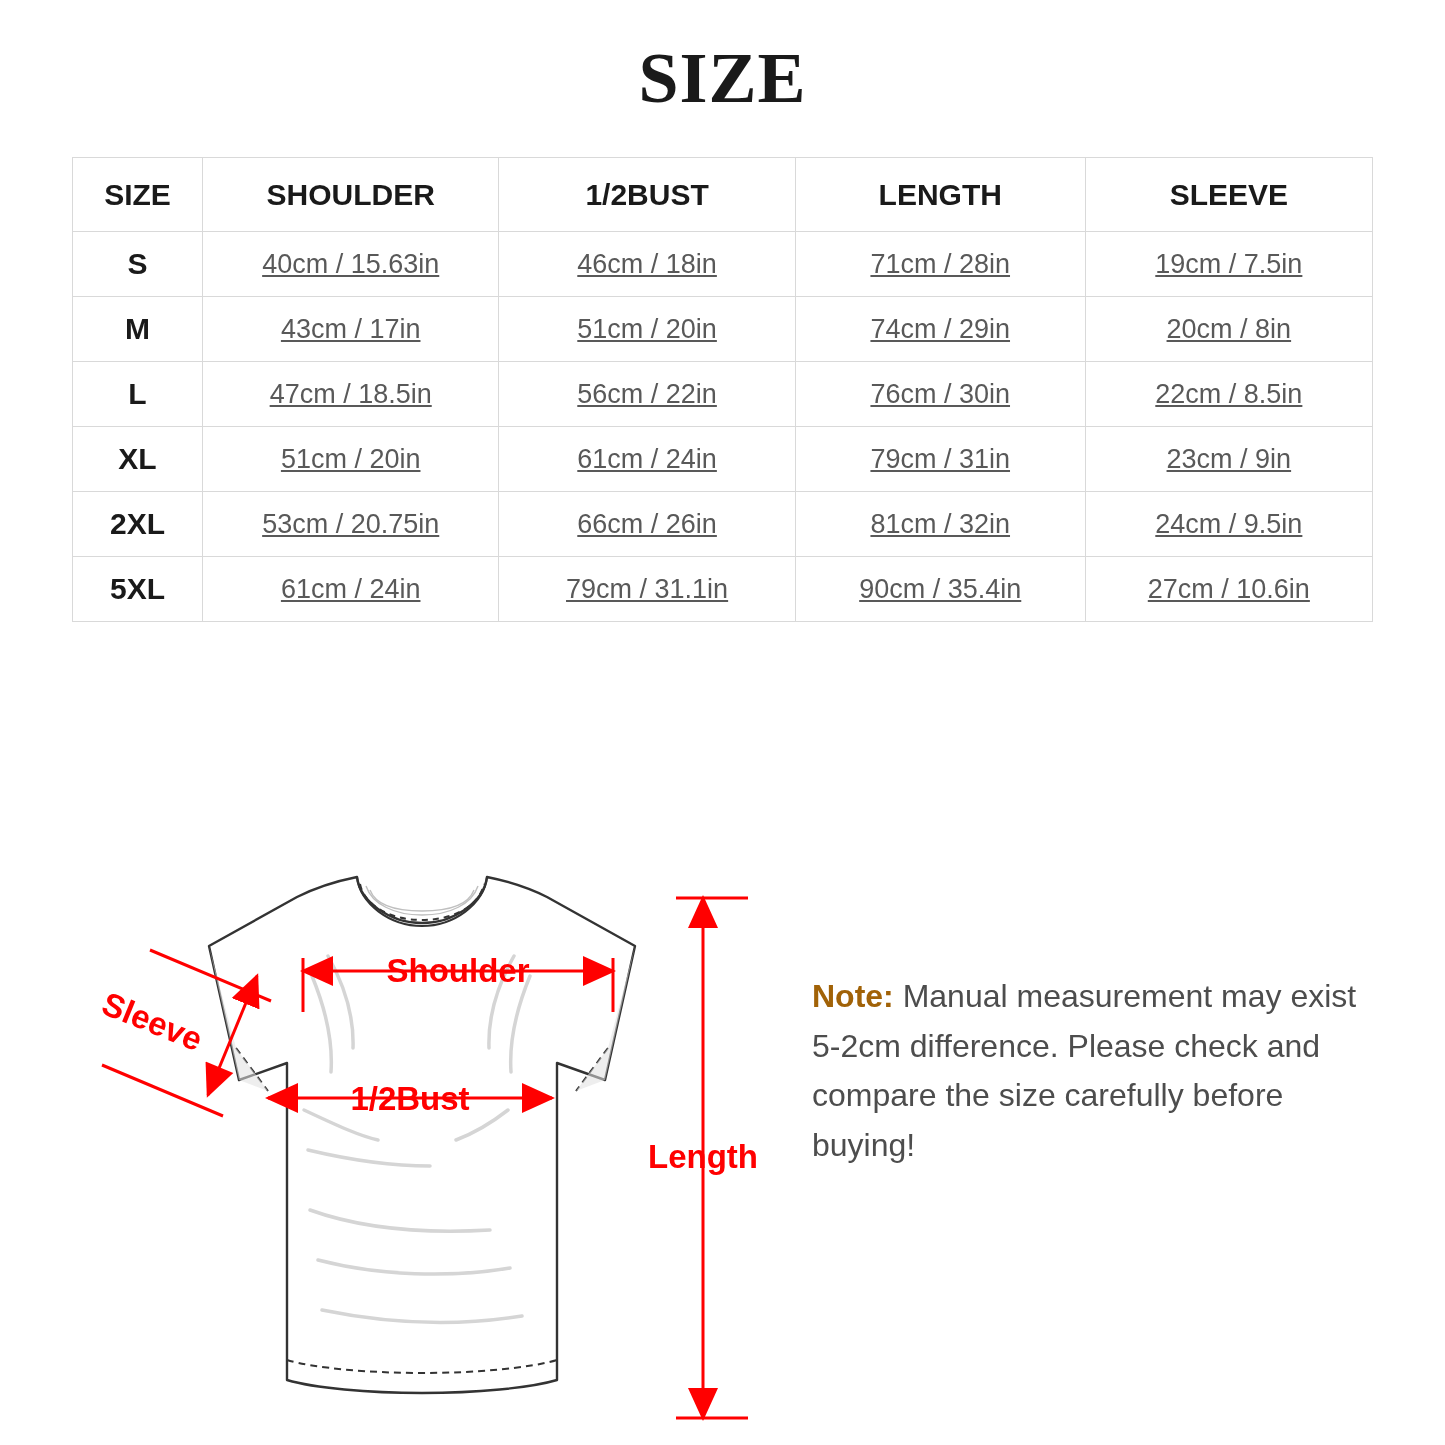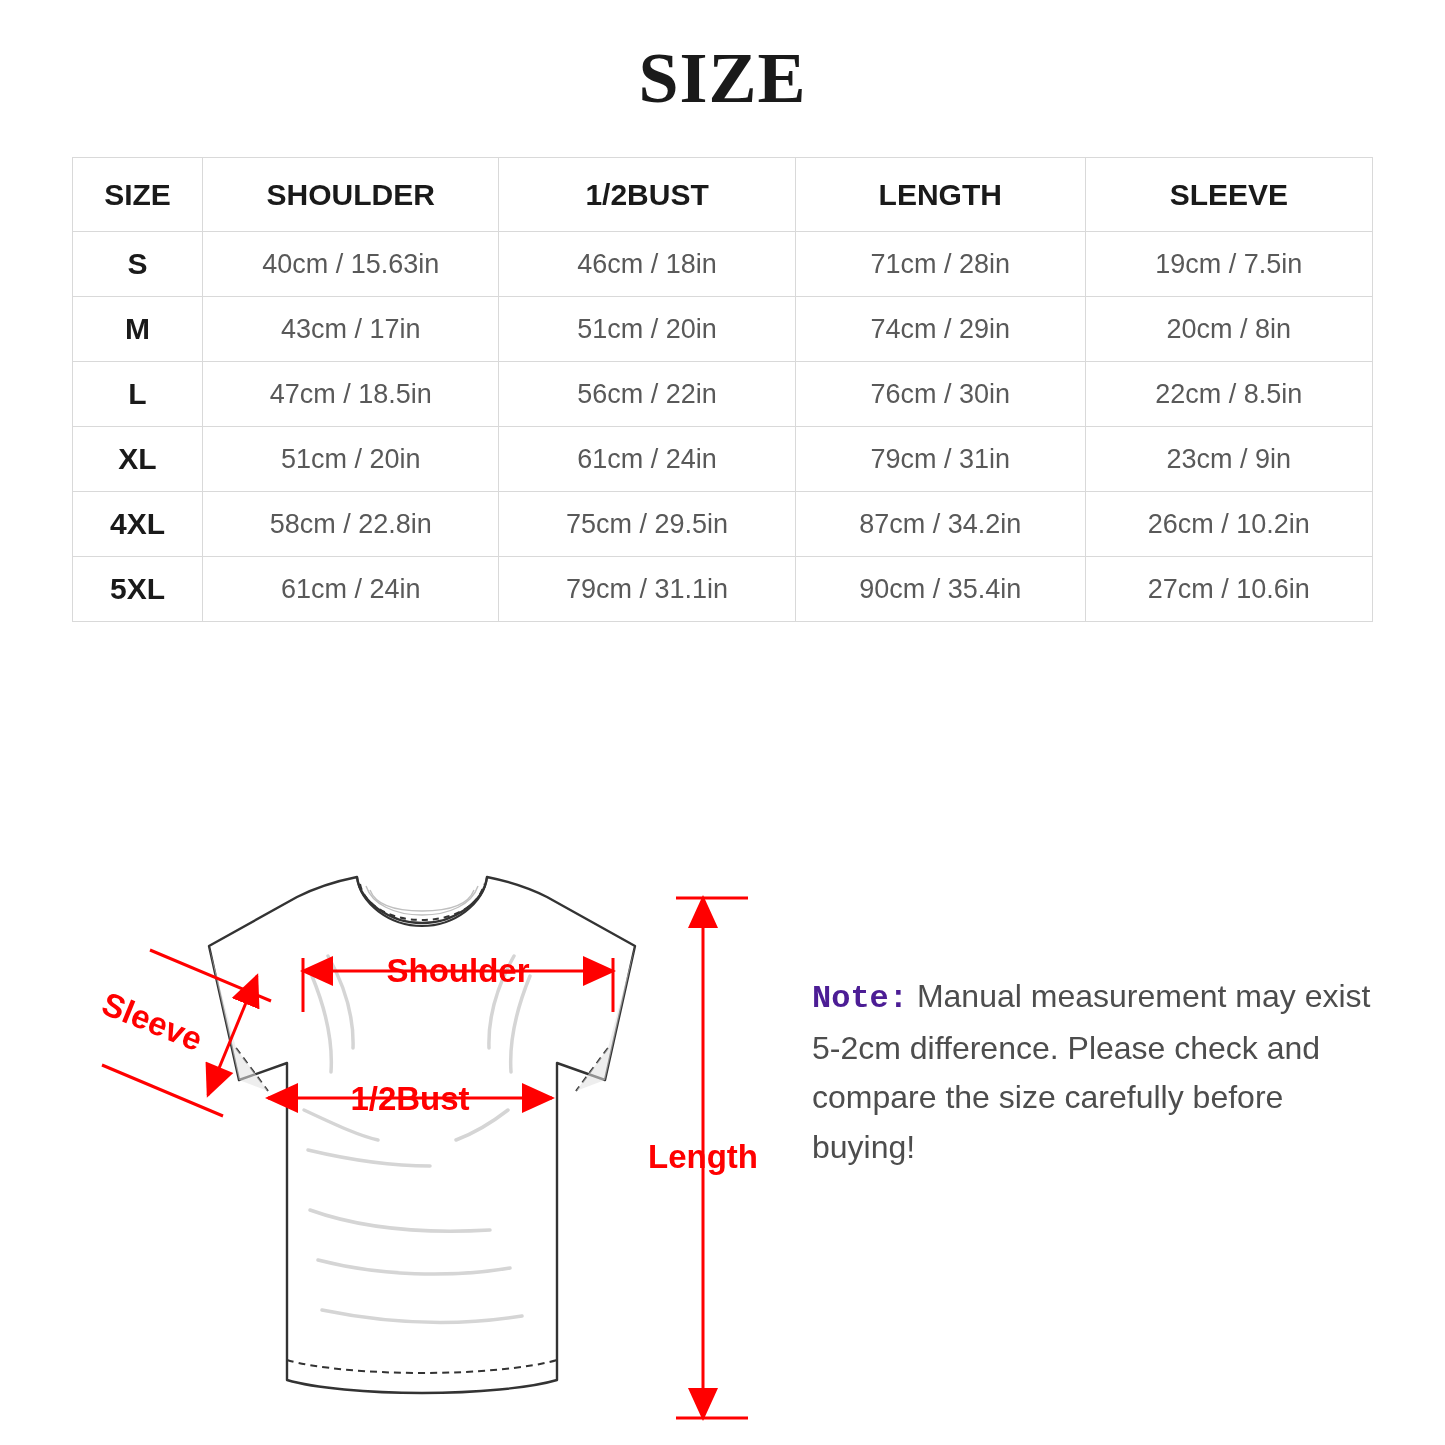--- a/index.html
+++ b/index.html
@@ -56,20 +56,21 @@
   }
   table.size-table td.size-cell {
     font-size: 30px;
     font-weight: 700;
     color: #1a1a1a;
   }
   table.size-table td.val-cell {
     font-size: 27px;
     font-weight: 400;
     color: #595959;
+    text-decoration: underline;
   }
   col.c-size  { width: 10.0%; }
   col.c-sh    { width: 22.8%; }
   col.c-bust  { width: 22.8%; }
   col.c-len   { width: 22.3%; }
   col.c-slv   { width: 22.1%; }
 
   
   .lower {
     position: absolute;
@@ -88,23 +89,22 @@
   .note {
     position: absolute;
     left: 812px;
     top: 212px;
     width: 570px;
     font-size: 32px;
     line-height: 1.55;
     color: #4d4d4d;
   }
   .note b {
-    color: #4c1d95;
-    font-weight: 700;
-    font-family: Liberation Mono, monospace;
+    color: #a16207;
+    font-weight: 700;
   }
   svg { display: block; }
 </style>
 </head>
 <body>
 
 <h1 class="title">SIZE</h1>
 
 <div class="table-wrap">
   <table class="size-table">
@@ -147,25 +147,25 @@
         <td class="val-cell">22cm / 8.5in</td>
       </tr>
       <tr>
         <td class="size-cell">XL</td>
         <td class="val-cell">51cm / 20in</td>
         <td class="val-cell">61cm / 24in</td>
         <td class="val-cell">79cm / 31in</td>
         <td class="val-cell">23cm / 9in</td>
       </tr>
       <tr>
-        <td class="size-cell">4XL</td>
-        <td class="val-cell">58cm / 22.8in</td>
-        <td class="val-cell">75cm / 29.5in</td>
-        <td class="val-cell">87cm / 34.2in</td>
-        <td class="val-cell">26cm / 10.2in</td>
+        <td class="size-cell">2XL</td>
+        <td class="val-cell">53cm / 20.75in</td>
+        <td class="val-cell">66cm / 26in</td>
+        <td class="val-cell">81cm / 32in</td>
+        <td class="val-cell">24cm / 9.5in</td>
       </tr>
       <tr>
         <td class="size-cell">5XL</td>
         <td class="val-cell">61cm / 24in</td>
         <td class="val-cell">79cm / 31.1in</td>
         <td class="val-cell">90cm / 35.4in</td>
         <td class="val-cell">27cm / 10.6in</td>
       </tr>
     </tbody>
   </table>

